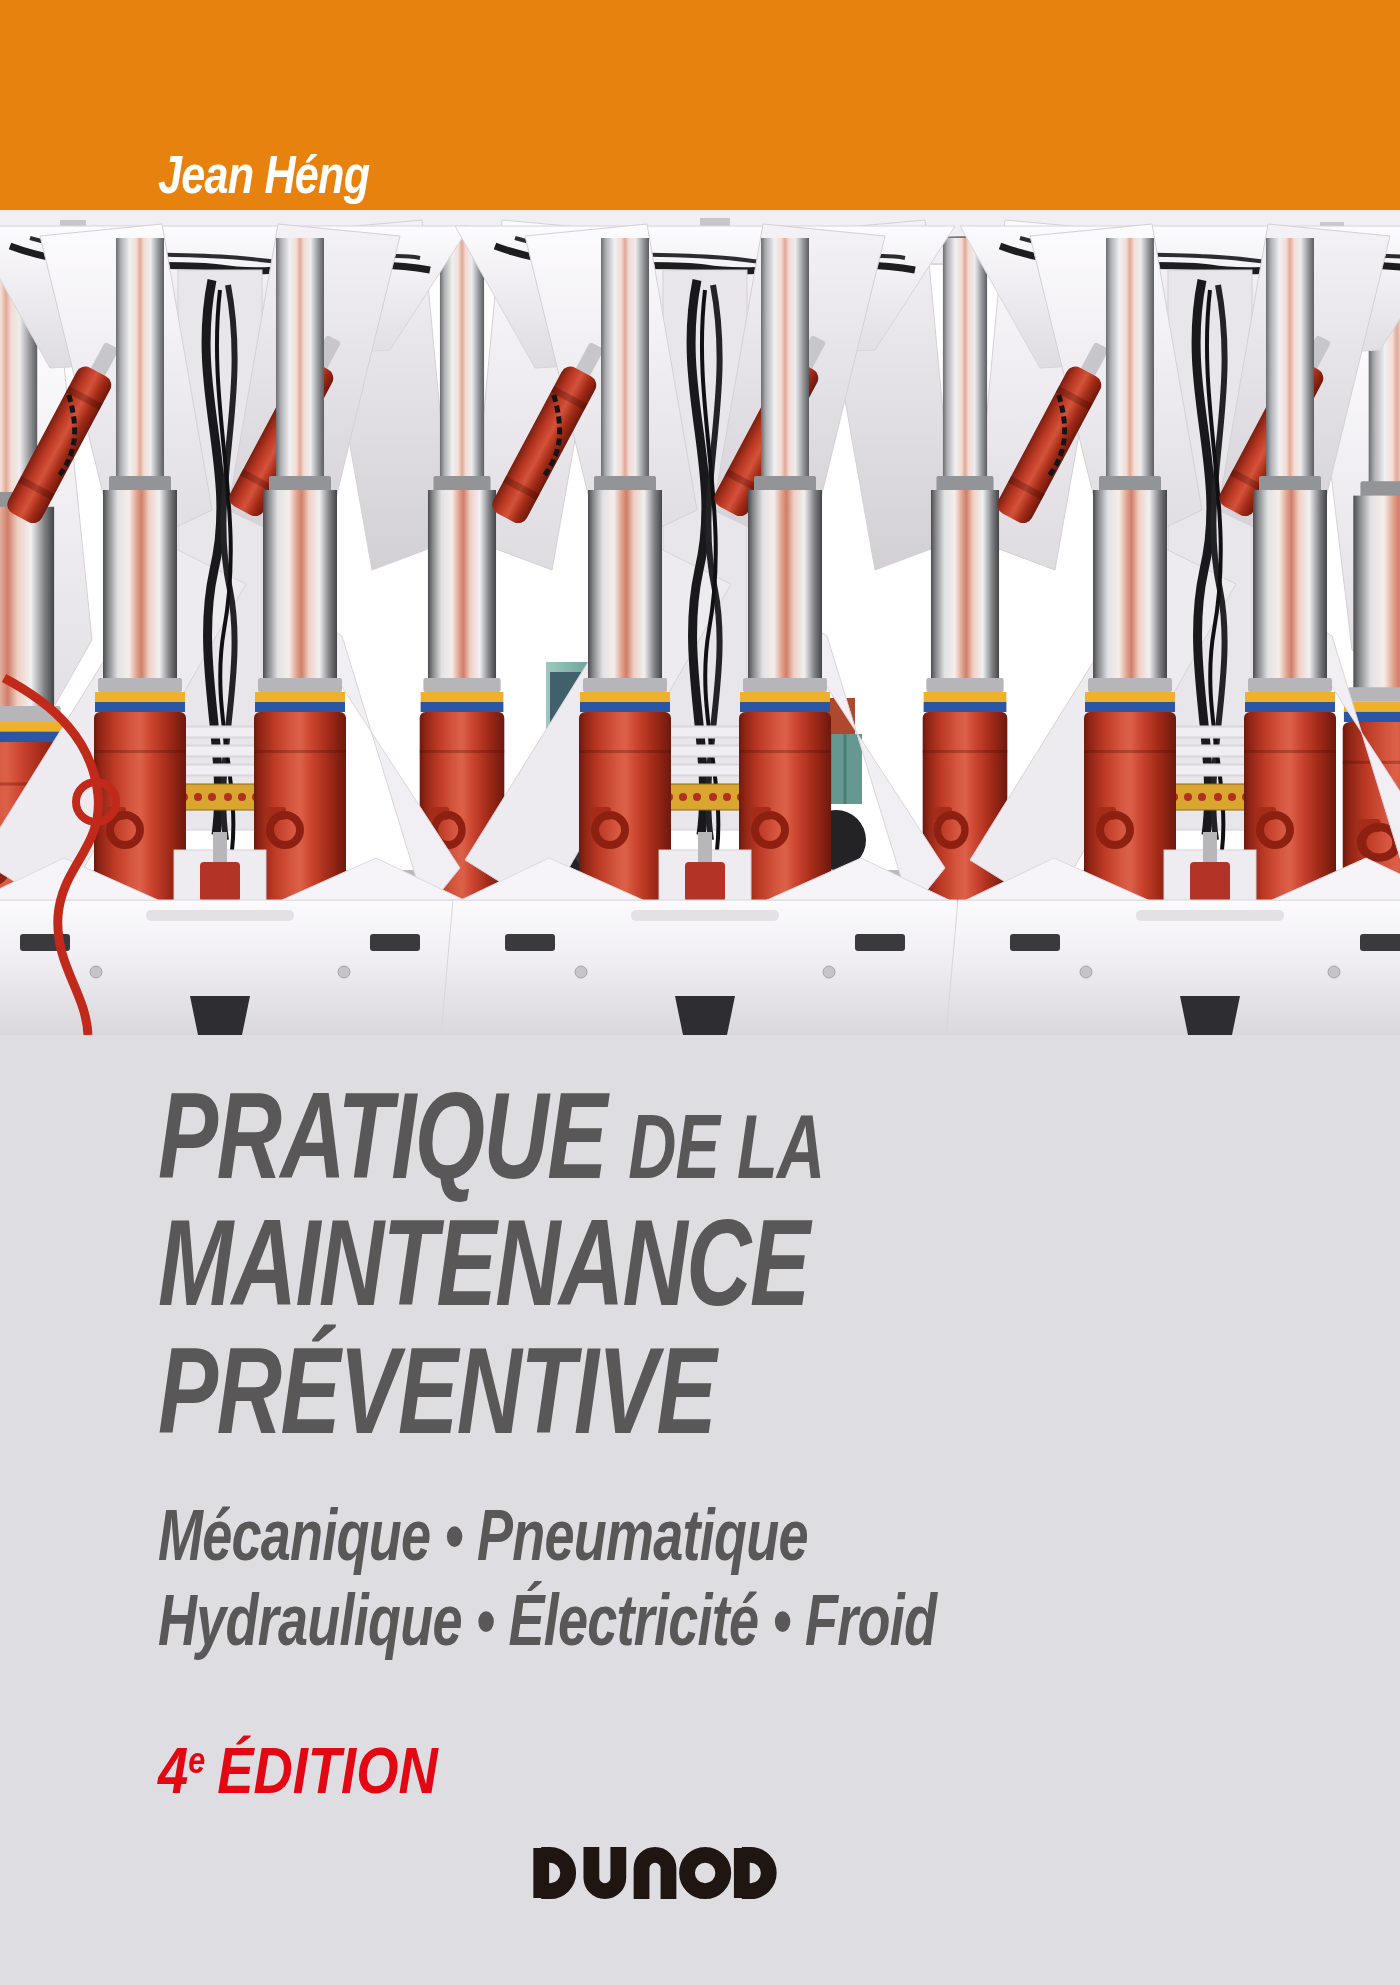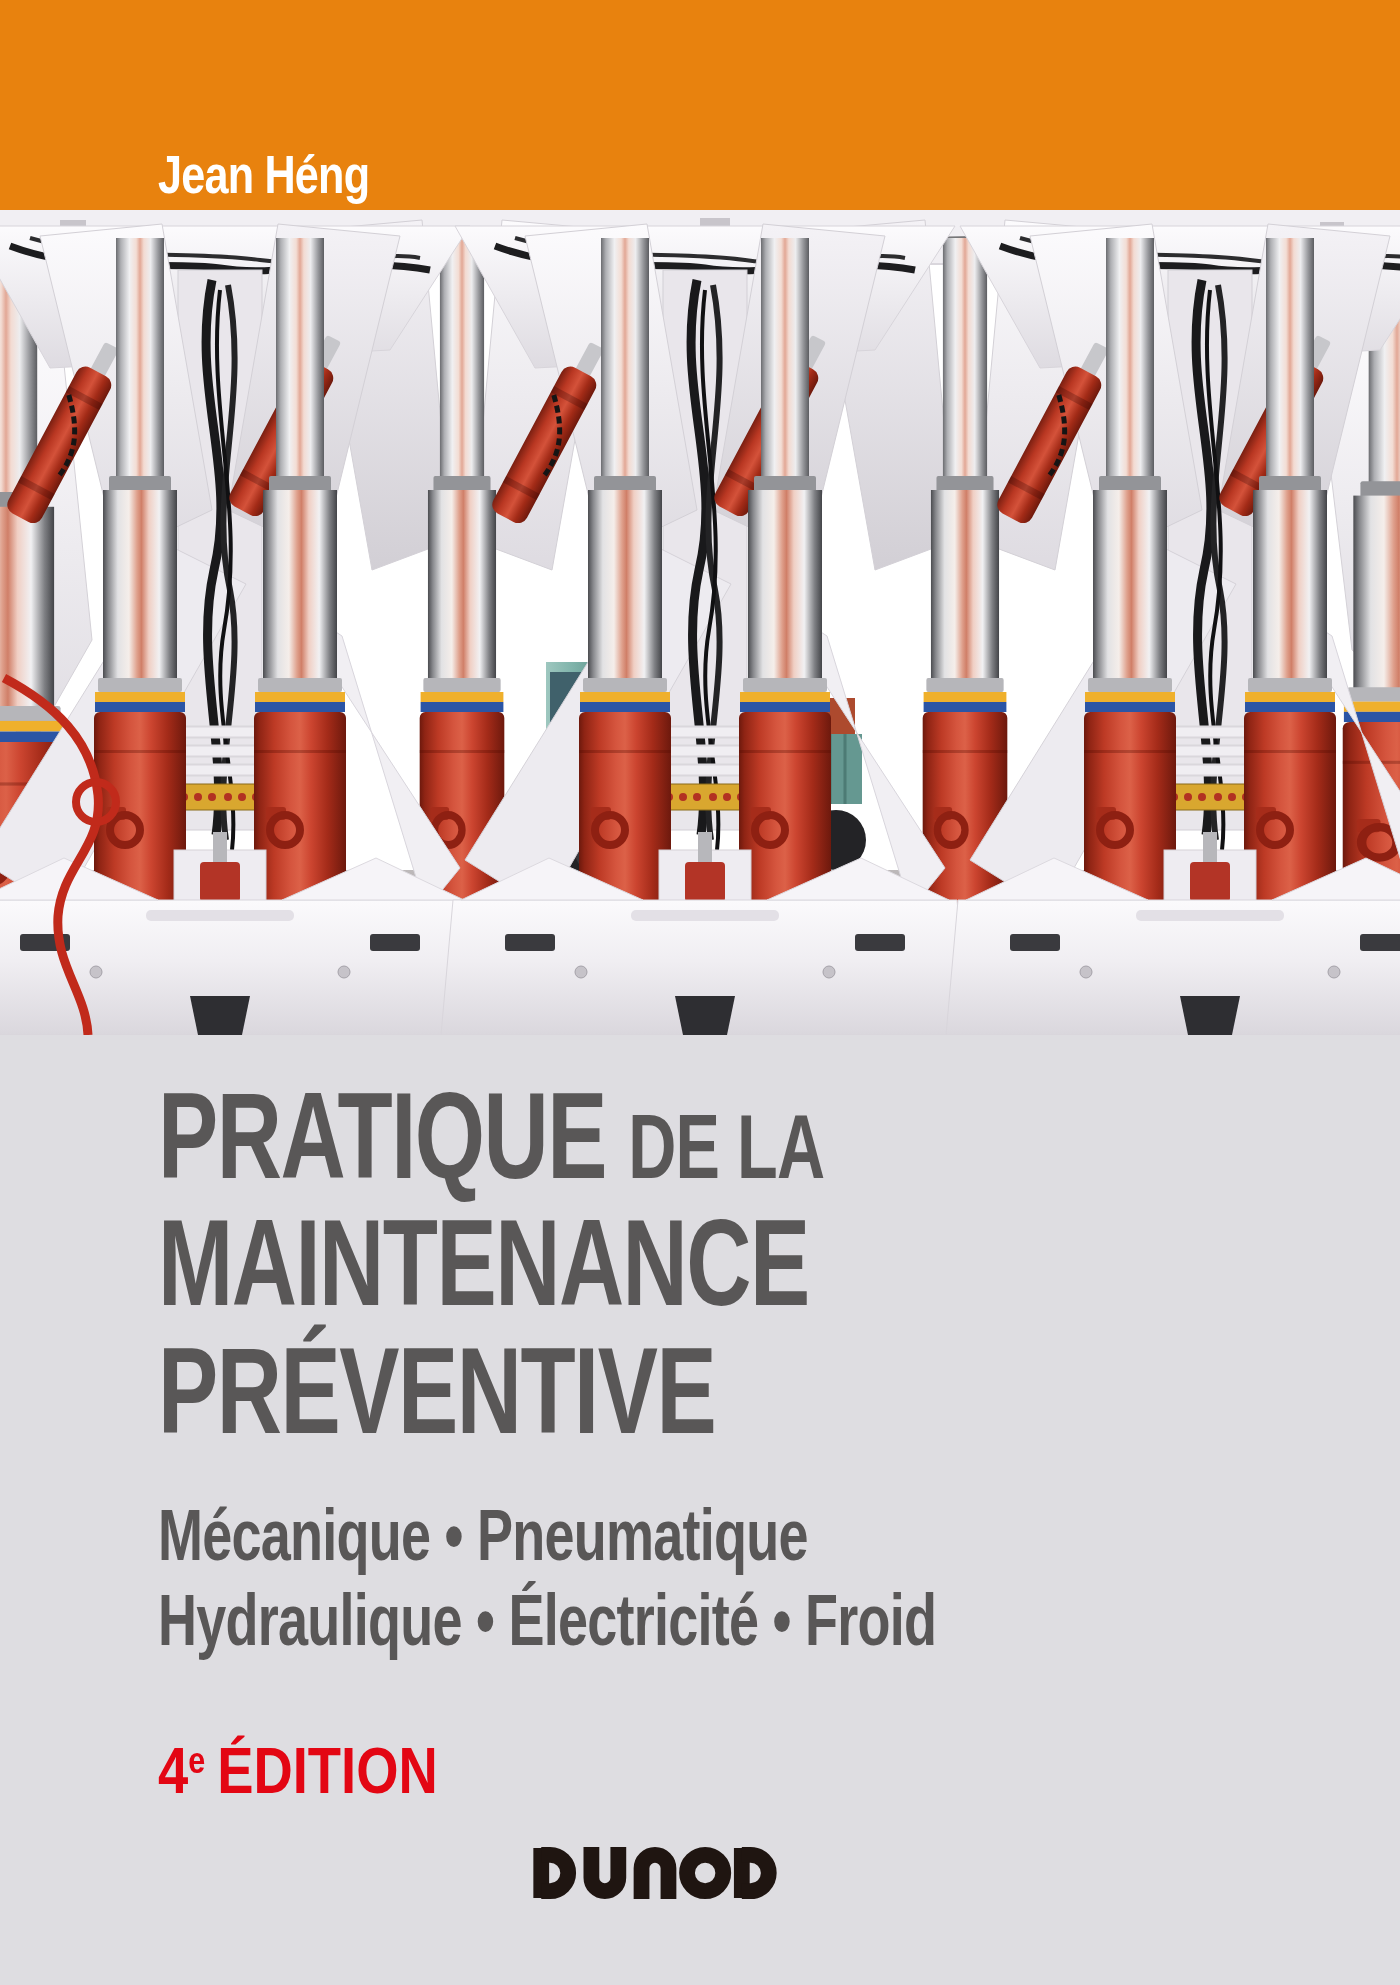--- a/index.html
+++ b/index.html
@@ -4,20 +4,21 @@
 <title>Book cover</title>
 <style>
   html,body{margin:0;padding:0;background:#444;}
   .cover{
     position:relative;
     width:1400px;height:1985px;
     margin:0 auto;
     overflow:hidden;
     background:var(--panel-gray,#DEDDE1);
     font-family:"Liberation Sans",sans-serif;
+    font-style:italic;
   }
   .band-orange{
     position:absolute;left:0;top:0;width:1400px;height:210px;
     background:var(--band-orange,#E8820E);
   }
   .author{
     position:absolute;left:158px;top:147px;
     font-size:54px;font-weight:700;color:#fff;
     line-height:1;white-space:nowrap;
     transform:scaleX(0.8);transform-origin:0 50%;

